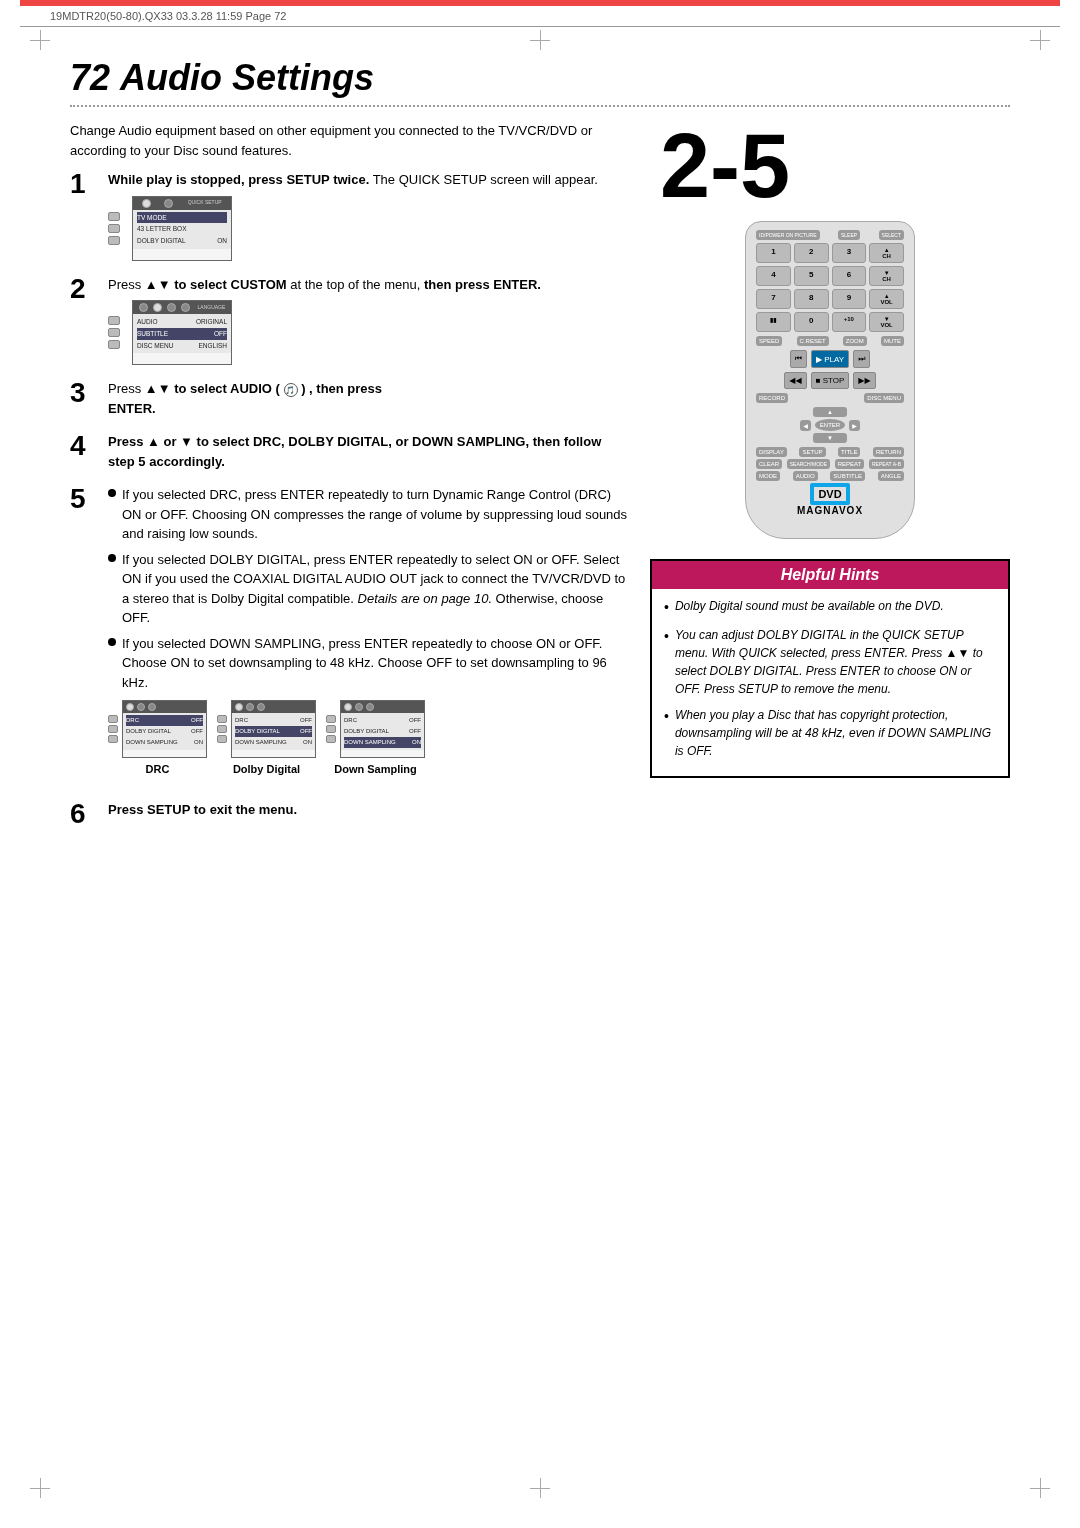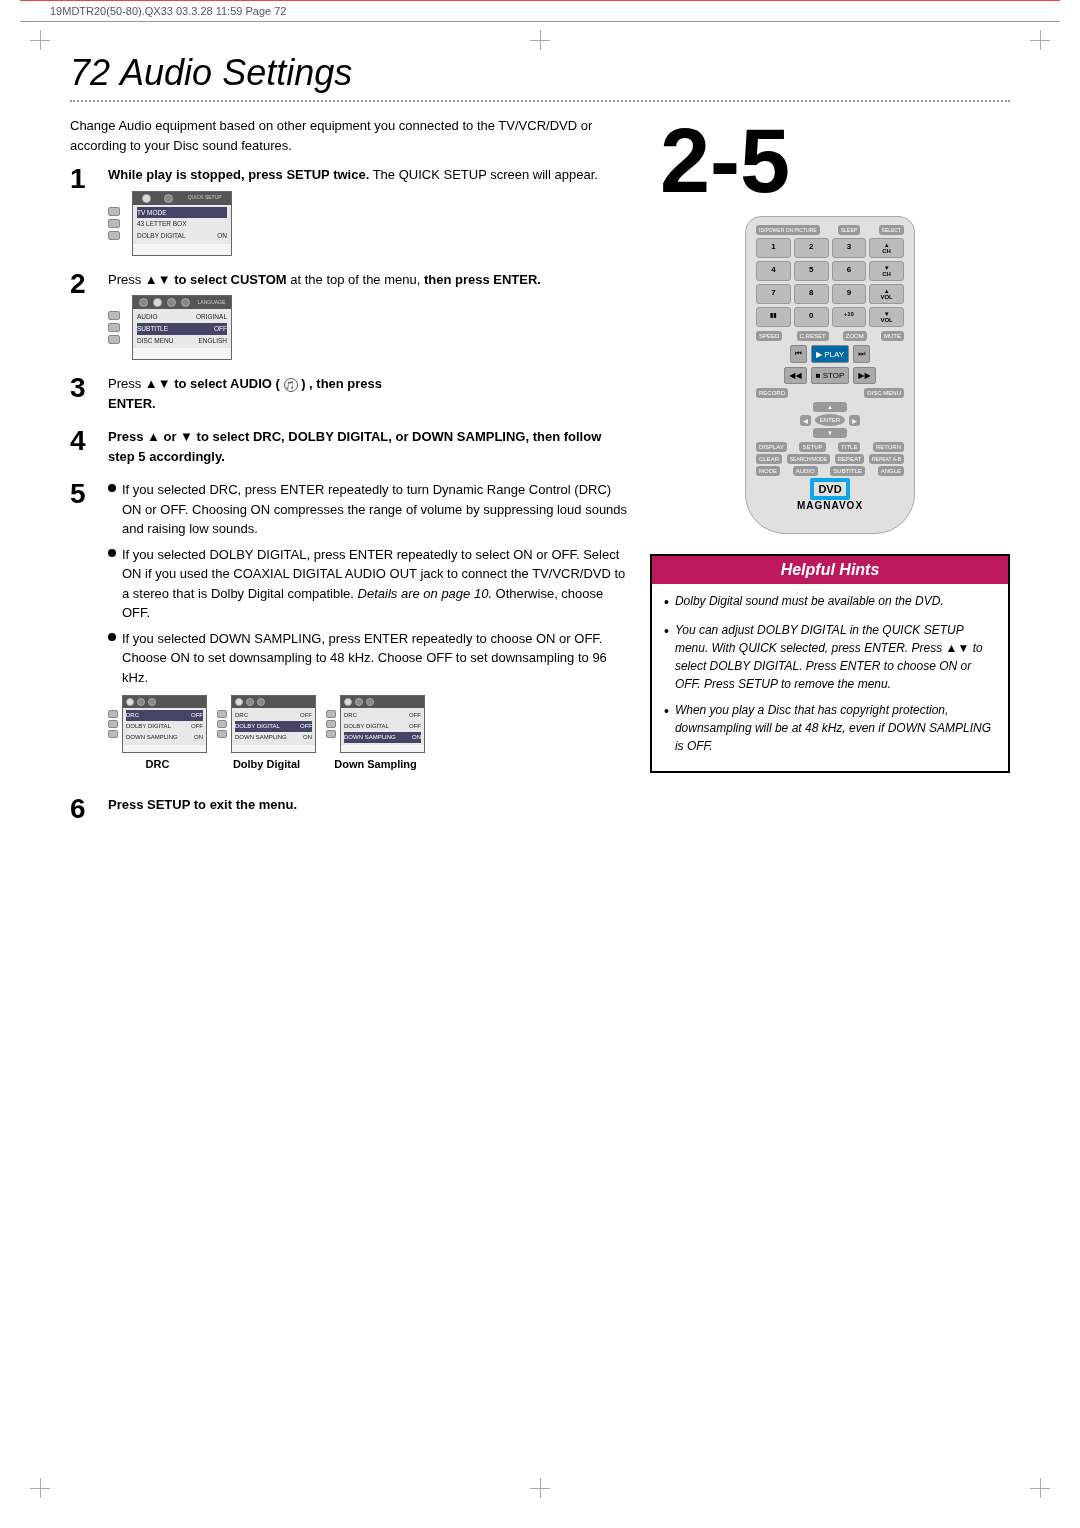--- a/index.html
+++ b/index.html
@@ -16,41 +16,41 @@
     .page-container {
       width: 1080px;
       min-height: 1528px;
       background: #fff;
       position: relative;
       padding: 0;
     }
 
     
     .header-bar {
-      border-top: 1px solid #ef4444;
+      border-top: 6px solid #ef4444;
       border-bottom: 1px solid #999;
       display: flex;
       justify-content: space-between;
       align-items: center;
       padding: 4px 30px;
       font-size: 11px;
       color: #555;
       margin: 0 20px;
     }
 
     
     .main-content {
       padding: 20px 70px 30px 70px;
       position: relative;
     }
 
     
     .page-title {
       font-size: 36px;
-      font-weight: normal;
+      font-weight: bold;
       font-style: italic;
       margin-bottom: 6px;
       margin-top: 10px;
     }
 
     .title-dots {
       border-top: 2px dotted #999;
       margin-bottom: 14px;
     }
 

